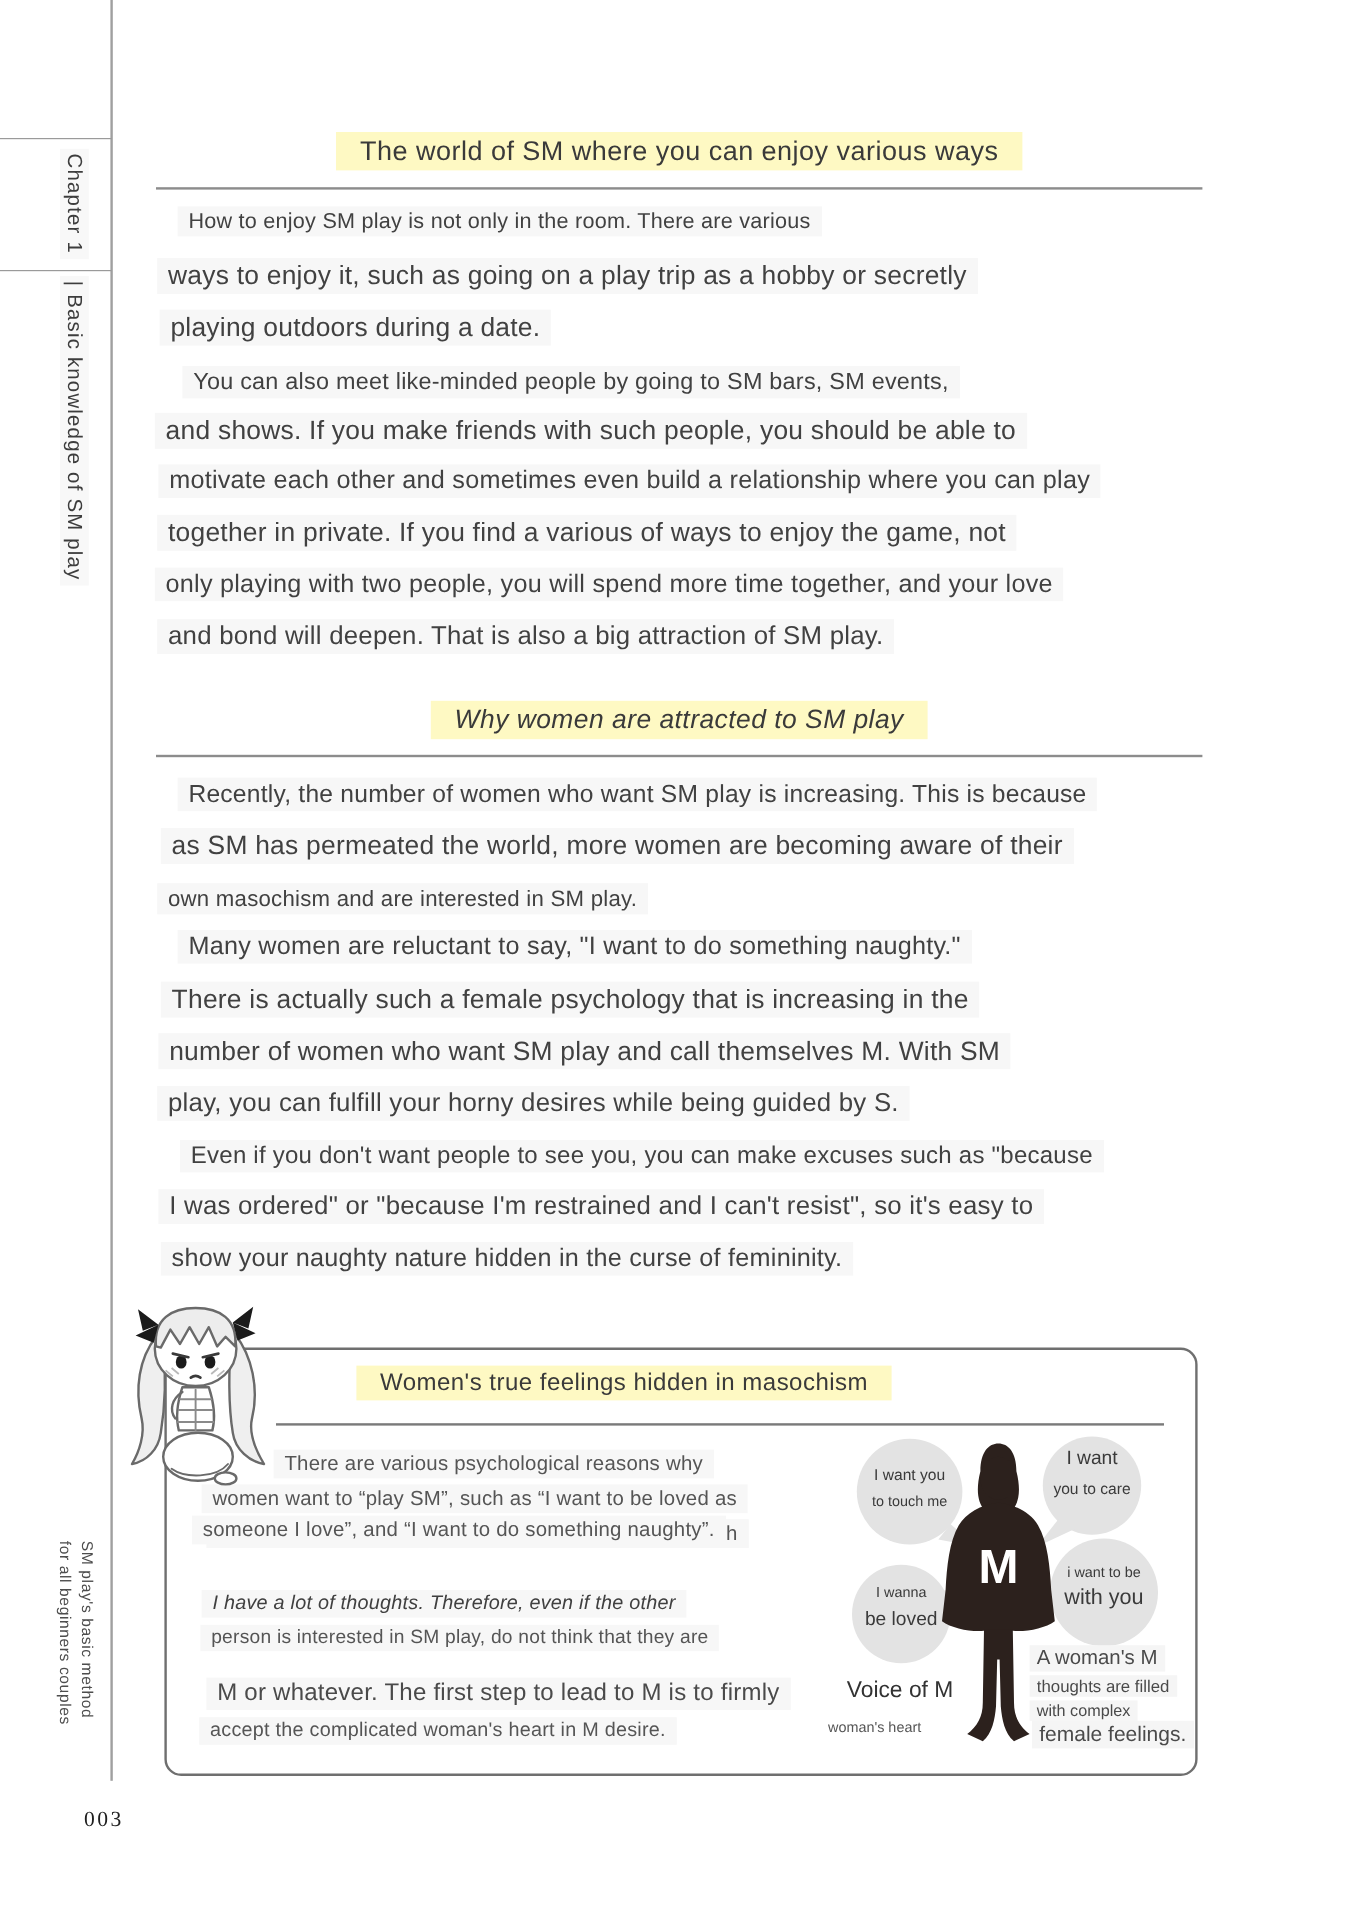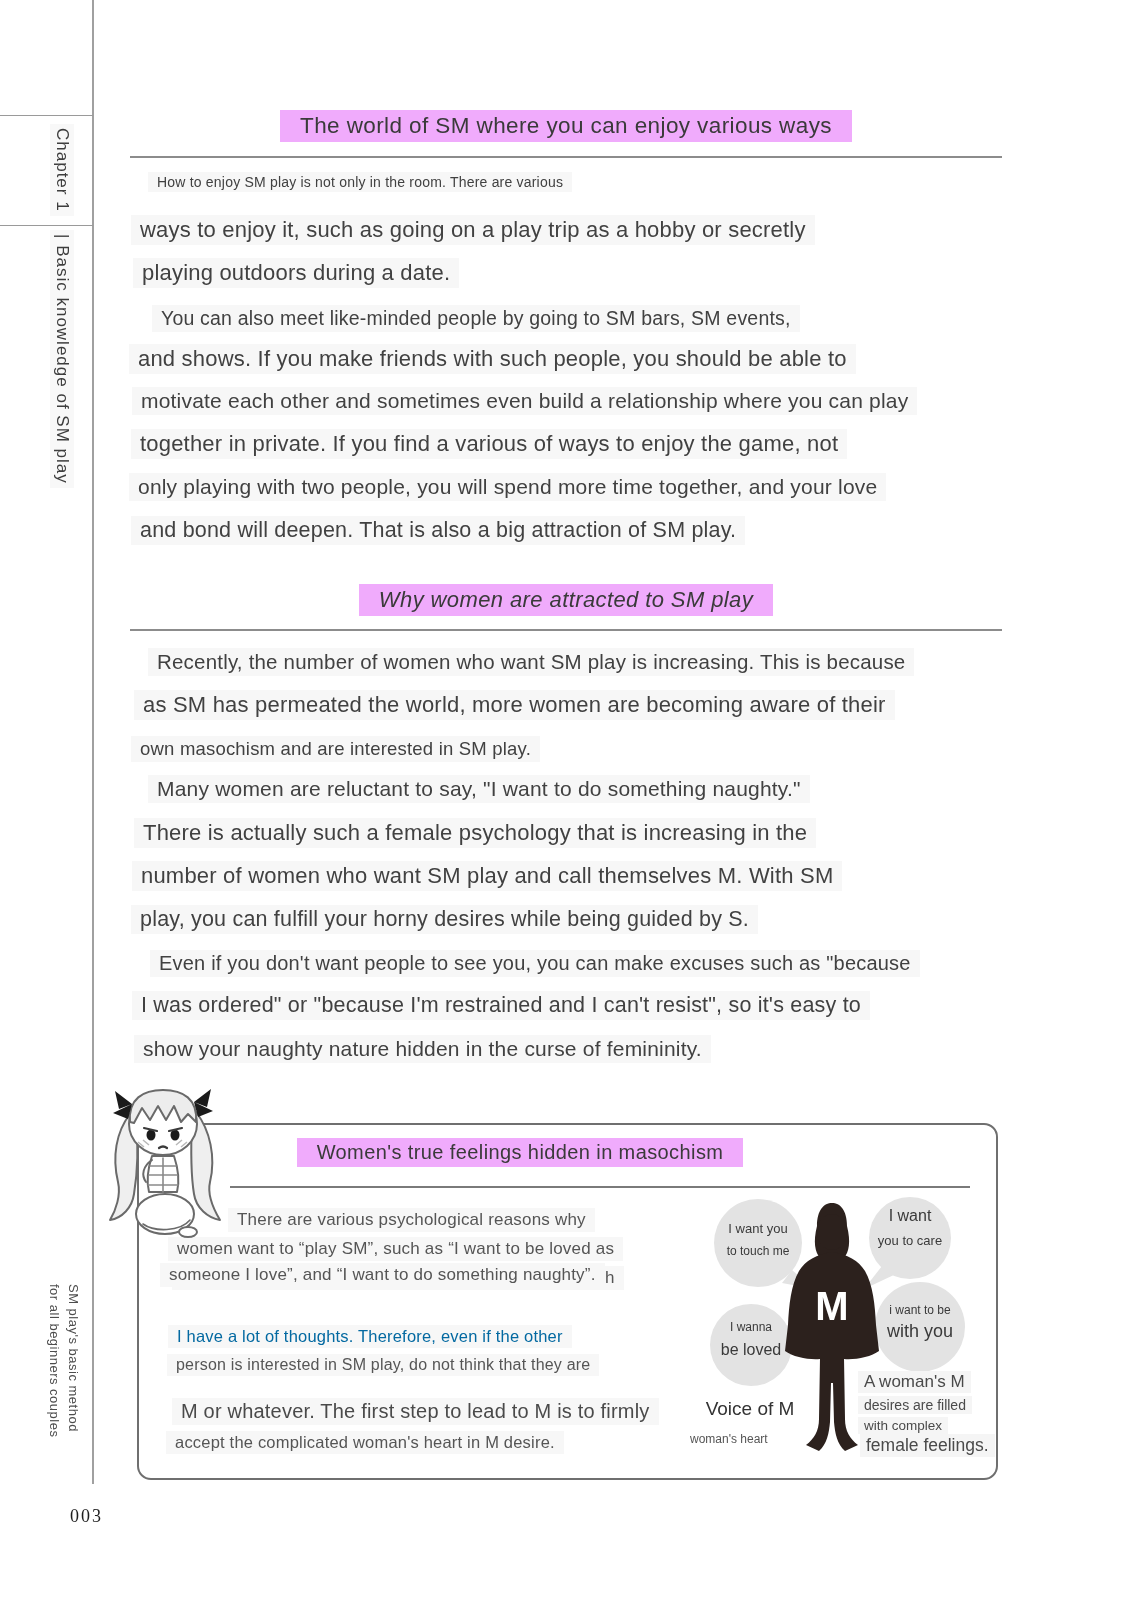--- a/index.html
+++ b/index.html
@@ -1,21 +1,21 @@
 <!DOCTYPE html>
 <html><head>
 <meta charset="utf-8">
 <style>
   * { margin:0; padding:0; box-sizing:border-box; }
   html,body { width:1128px; height:1600px; background:#ffffff; }
   body { position:relative; font-family:"Liberation Sans", sans-serif; color:#414141; overflow:hidden; }
   .abs { position:absolute; }
   .ln { position:absolute; background:#f7f7f7; padding:2px 9px; white-space:nowrap; color:#414141; letter-spacing:0.2px; }
   .heading { position:absolute; text-align:center; color:#3a3a3a; }
-  .heading span { display:inline-block; background:#f0abfc; padding:3px 20px; letter-spacing:0.4px; }
+  .heading span { display:inline-block; background:#fef9c3; padding:3px 20px; letter-spacing:0.4px; }
   .rule { position:absolute; height:2px; background:#8c8c8c; }
   .vline { position:absolute; width:2px; background:#a0a0a0; }
   .hline { position:absolute; height:1px; background:#9a9a9a; }
   .vtext { position:absolute; writing-mode:vertical-rl; color:#3d3d3d; background:#f8f8f8; letter-spacing:1px; }
   .vfooter { position:absolute; writing-mode:vertical-rl; color:#4d4d4d; font-size:13px; line-height:1.45; letter-spacing:0.5px; }
   .panel { position:absolute; border:2px solid #6f6f6f; border-radius:14px; background:#fff; }
   .bubble-txt { position:absolute; text-align:center; color:#3a3a3a; }
   .note-ln { position:absolute; background:#f5f5f5; padding:1px 6px; white-space:nowrap; color:#4a4a4a; }
   .pgnum { position:absolute; font-family:"Liberation Serif", serif; font-size:18px; letter-spacing:2px; color:#1f1f1f; }
 </style>
@@ -31,21 +31,21 @@
 
 <div class="vfooter" style="left:44px; top:1284px; height:200px;">
   <span style="display:block;">SM play's basic method</span>
   <span style="display:block;">for all beginners couples</span>
 </div>
 <div class="pgnum" style="left:70px; top:1506px;">003</div>
 
 <div class="heading" style="left:130px; top:110px; width:872px; font-size:22.5px;"><span>The world of SM where you can enjoy various ways</span></div>
 <div class="rule" style="left:130px; top:156px; width:872px;"></div>
 
-<div class="ln" style="left:148px; top:172px; font-size:14px;">How to enjoy SM play is not only in the room. There are various</div>
+<div class="ln" style="left:148px; top:172px; font-size:18px;">How to enjoy SM play is not only in the room. There are various</div>
 <div class="ln" style="left:131px; top:215px; font-size:22px;">ways to enjoy it, such as going on a play trip as a hobby or secretly</div>
 <div class="ln" style="left:133px; top:258px; font-size:22px;">playing outdoors during a date.</div>
 
 <div class="ln" style="left:152px; top:305px; font-size:19.5px;">You can also meet like-minded people by going to SM bars, SM events,</div>
 <div class="ln" style="left:129px; top:344px; font-size:22px;">and shows. If you make friends with such people, you should be able to</div>
 <div class="ln" style="left:132px; top:387px; font-size:21px;">motivate each other and sometimes even build a relationship where you can play</div>
 <div class="ln" style="left:131px; top:429px; font-size:22px;">together in private. If you find a various of ways to enjoy the game, not</div>
 <div class="ln" style="left:129px; top:473px; font-size:21px;">only playing with two people, you will spend more time together, and your love</div>
 <div class="ln" style="left:131px; top:516px; font-size:21.5px;">and bond will deepen. That is also a big attraction of SM play.</div>
 
@@ -66,21 +66,21 @@
 <div class="ln" style="left:134px; top:1035px; font-size:21px;">show your naughty nature hidden in the curse of femininity.</div>
 
 <div class="panel" style="left:137px; top:1123px; width:861px; height:357px;"></div>
 <div class="heading" style="left:100px; top:1138px; width:840px; font-size:20px;"><span>Women's true feelings hidden in masochism</span></div>
 <div class="rule" style="left:230px; top:1186px; width:740px; height:1.5px; background:#7a7a7a;"></div>
 
 <div class="ln" style="left:228px; top:1208px; font-size:17px; color:#555;">There are various psychological reasons why</div>
 <div class="ln" style="left:168px; top:1237px; font-size:17px; color:#555;">women want to “play SM”, such as “I want to be loved as</div>
 <div class="ln" style="left:172px; top:1266px; font-size:17px; color:#555;">a woman”, “I want to be treated more”, “I want to be with</div>
 <div class="ln" style="left:160px; top:1263px; font-size:17px; color:#555;">someone I love”, and “I want to do something naughty”.</div>
-<div class="ln" style="left:168px; top:1325px; font-size:16.5px; color:#0369a1;">I have a lot of thoughts. Therefore, even if the other</div>
+<div class="ln" style="left:168px; top:1325px; font-size:16.5px; color:#404040;font-style:italic;">I have a lot of thoughts. Therefore, even if the other</div>
 <div class="ln" style="left:167px; top:1354px; font-size:16px; color:#555;">person is interested in SM play, do not think that they are</div>
 <div class="ln" style="left:172px; top:1398px; font-size:20px; color:#4a4a4a;">M or whatever. The first step to lead to M is to firmly</div>
 <div class="ln" style="left:166px; top:1431px; font-size:16.5px; color:#555;">accept the complicated woman's heart in M desire.</div>
 
 <svg class="abs" style="left:88px; top:1062px;" width="150" height="200" viewBox="0 0 150 200">
   <g stroke="#6a6a6a" stroke-width="2" fill="#ffffff" stroke-linejoin="round" stroke-linecap="round">
     <path d="M42,52 C28,70 24,95 30,120 C33,133 28,148 22,158 C34,156 44,146 46,132 C50,108 50,80 48,58 Z" fill="#efefef"></path>
     <path d="M108,50 C122,68 128,95 122,120 C119,133 126,148 132,158 C120,156 108,146 106,132 C102,108 103,80 104,56 Z" fill="#efefef"></path>
     <ellipse cx="75" cy="62" rx="34" ry="31"></ellipse>
     <path d="M42,60 C40,37 55,28 75,28 C95,28 110,37 108,60 L100,52 L93,60 L86,44 L78,58 L70,44 L62,58 L54,46 L46,61 Z" fill="#ededed"></path>
@@ -141,15 +141,15 @@
   <div style="font-size:12px;">i want to be</div>
   <div style="font-size:18px; margin-top:4px;">with you</div>
 </div>
 
 <div class="abs" style="left:808px; top:1284px; width:48px; text-align:center; font-size:40px; font-weight:bold; color:#ffffff;">M</div>
 
 <div class="abs" style="left:690px; top:1398px; width:120px; text-align:center; font-size:19px; color:#333;">Voice of M</div>
 <div class="abs" style="left:690px; top:1432px; width:120px; font-size:12px; color:#555;">woman's heart</div>
 
 <div class="note-ln" style="left:858px; top:1371px; font-size:17px;">A woman's M</div>
-<div class="note-ln" style="left:858px; top:1396px; font-size:14px;">desires are filled</div>
+<div class="note-ln" style="left:858px; top:1396px; font-size:14px;">thoughts are filled</div>
 <div class="note-ln" style="left:858px; top:1417px; font-size:13.5px;">with complex</div>
 <div class="note-ln" style="left:860px; top:1434px; font-size:17.5px;">female feelings.</div>
 
 </body></html>

